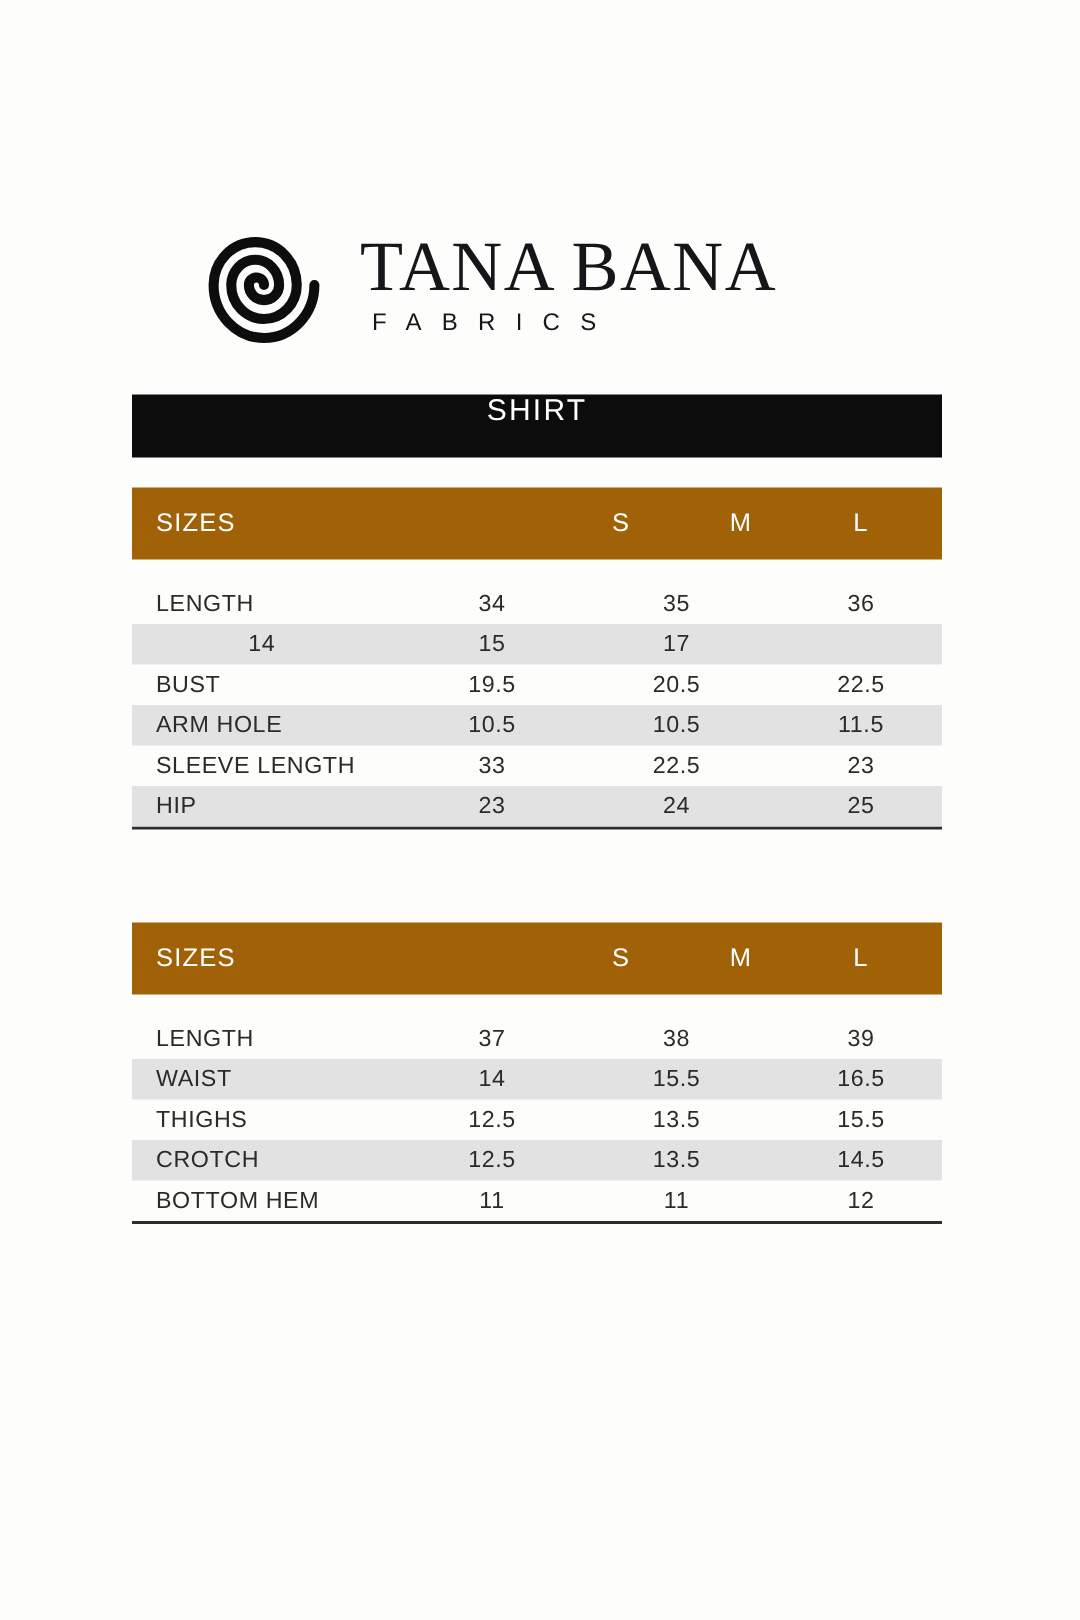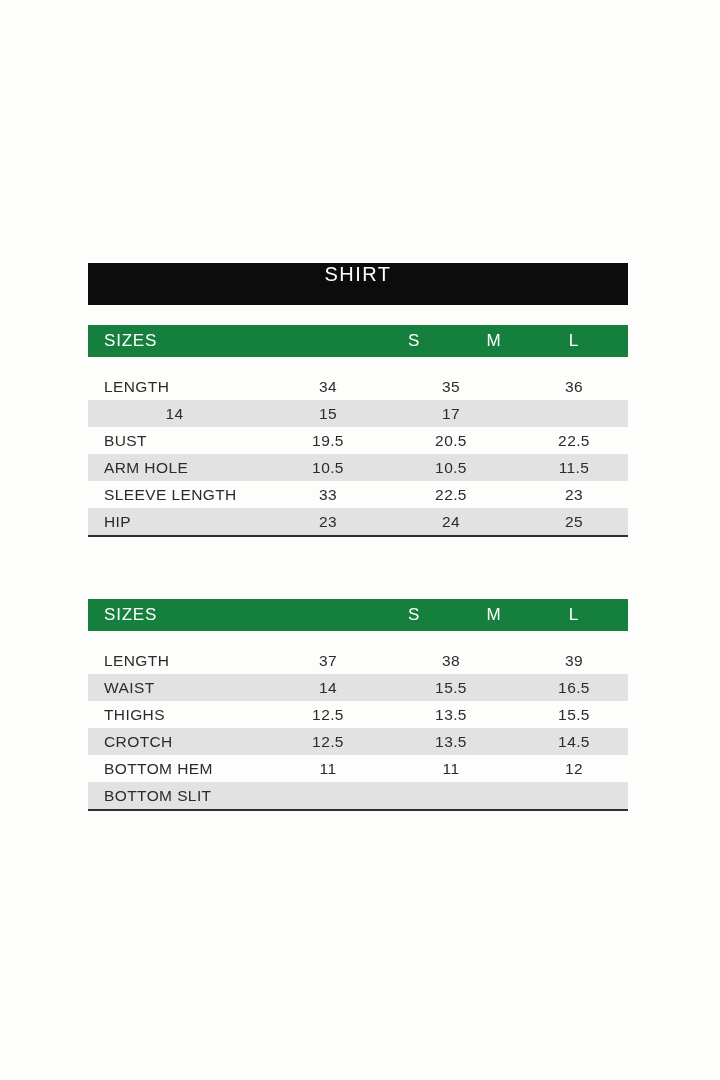--- a/index.html
+++ b/index.html
@@ -35,21 +35,21 @@
   .content { position: absolute; top: 263px; left: 88px; width: 540px; }
   .section + .section { margin-top: 62px; }
 
   .title-bar {
     height: 42px; background: #0c0c0c; color: #ffffff;
     display: flex; justify-content: center;
     font-size: 20px; letter-spacing: 1.5px;
   }
   .sizes-bar {
     margin-top: 20px;
-    height: 32px; background: #15803d; color: #ffffff;
+    height: 48px; background: #a16207; color: #ffffff;
     display: grid; grid-template-columns: 1fr 80px 80px 80px;
     align-items: center;
     padding: 0 14px 0 16px;
     font-size: 17px; letter-spacing: 0.8px;
   }
   .sizes-bar .col-head { text-align: center; }
 
   .rows { margin-top: 16px; border-bottom: 2px solid #2e2e2e; }
   .row {
     display: grid; grid-template-columns: 1fr 80px 80px 80px;
@@ -58,20 +58,35 @@
     font-size: 15.5px; color: #2b2b2b; letter-spacing: 0.4px; gap: 43px;
   }
   .row:nth-child(even) { background: #e2e2e2; }
   .row .cell { text-align: center; }
 </style>
 </head>
 <body>
 
 <div class="page">
 
+  <div class="logo">
+    <svg class="logo-icon" viewBox="0 0 100 100" fill="none" stroke="#0d0d0d" stroke-linecap="round">
+      <path stroke-width="8" d="M 90 50
+               A 40 42 0 1 1 10 50
+               A 33 34 0 1 1 76 50
+               A 26 27 0 1 1 24 50
+               A 19 20 0 1 1 62 50
+               A 12 12 0 1 1 38 50
+               A 6 6 0 1 1 50 50"></path>
+    </svg>
+    <div class="brand-text">
+      <div class="brand-name">TANA BANA</div>
+      <div class="brand-sub">FABRICS</div>
+    </div>
+  </div>
 
   <div class="content">
   <section class="section">
     <div class="title-bar">
       <span class="title-text">SHIRT</span>
     </div>
     <div class="sizes-bar">
       <span class="sizes-label">SIZES</span>
     <span class="col-head">S</span>
           <span class="col-head">M</span>
@@ -157,23 +172,17 @@
             <span class="cell">14.5</span>
           </div>
 
   <div class="row">
     <span class="label">BOTTOM HEM</span>
   <span class="cell">11</span>
             <span class="cell">11</span>
             <span class="cell">12</span>
           </div>
 
-  <div class="row">
-    <span class="label">BOTTOM SLIT</span>
-  <span class="cell"></span>
-            <span class="cell"></span>
-            <span class="cell"></span>
-          </div>
 </div>
   </section>
 </div>
 
 </div>
 
 </body></html>

